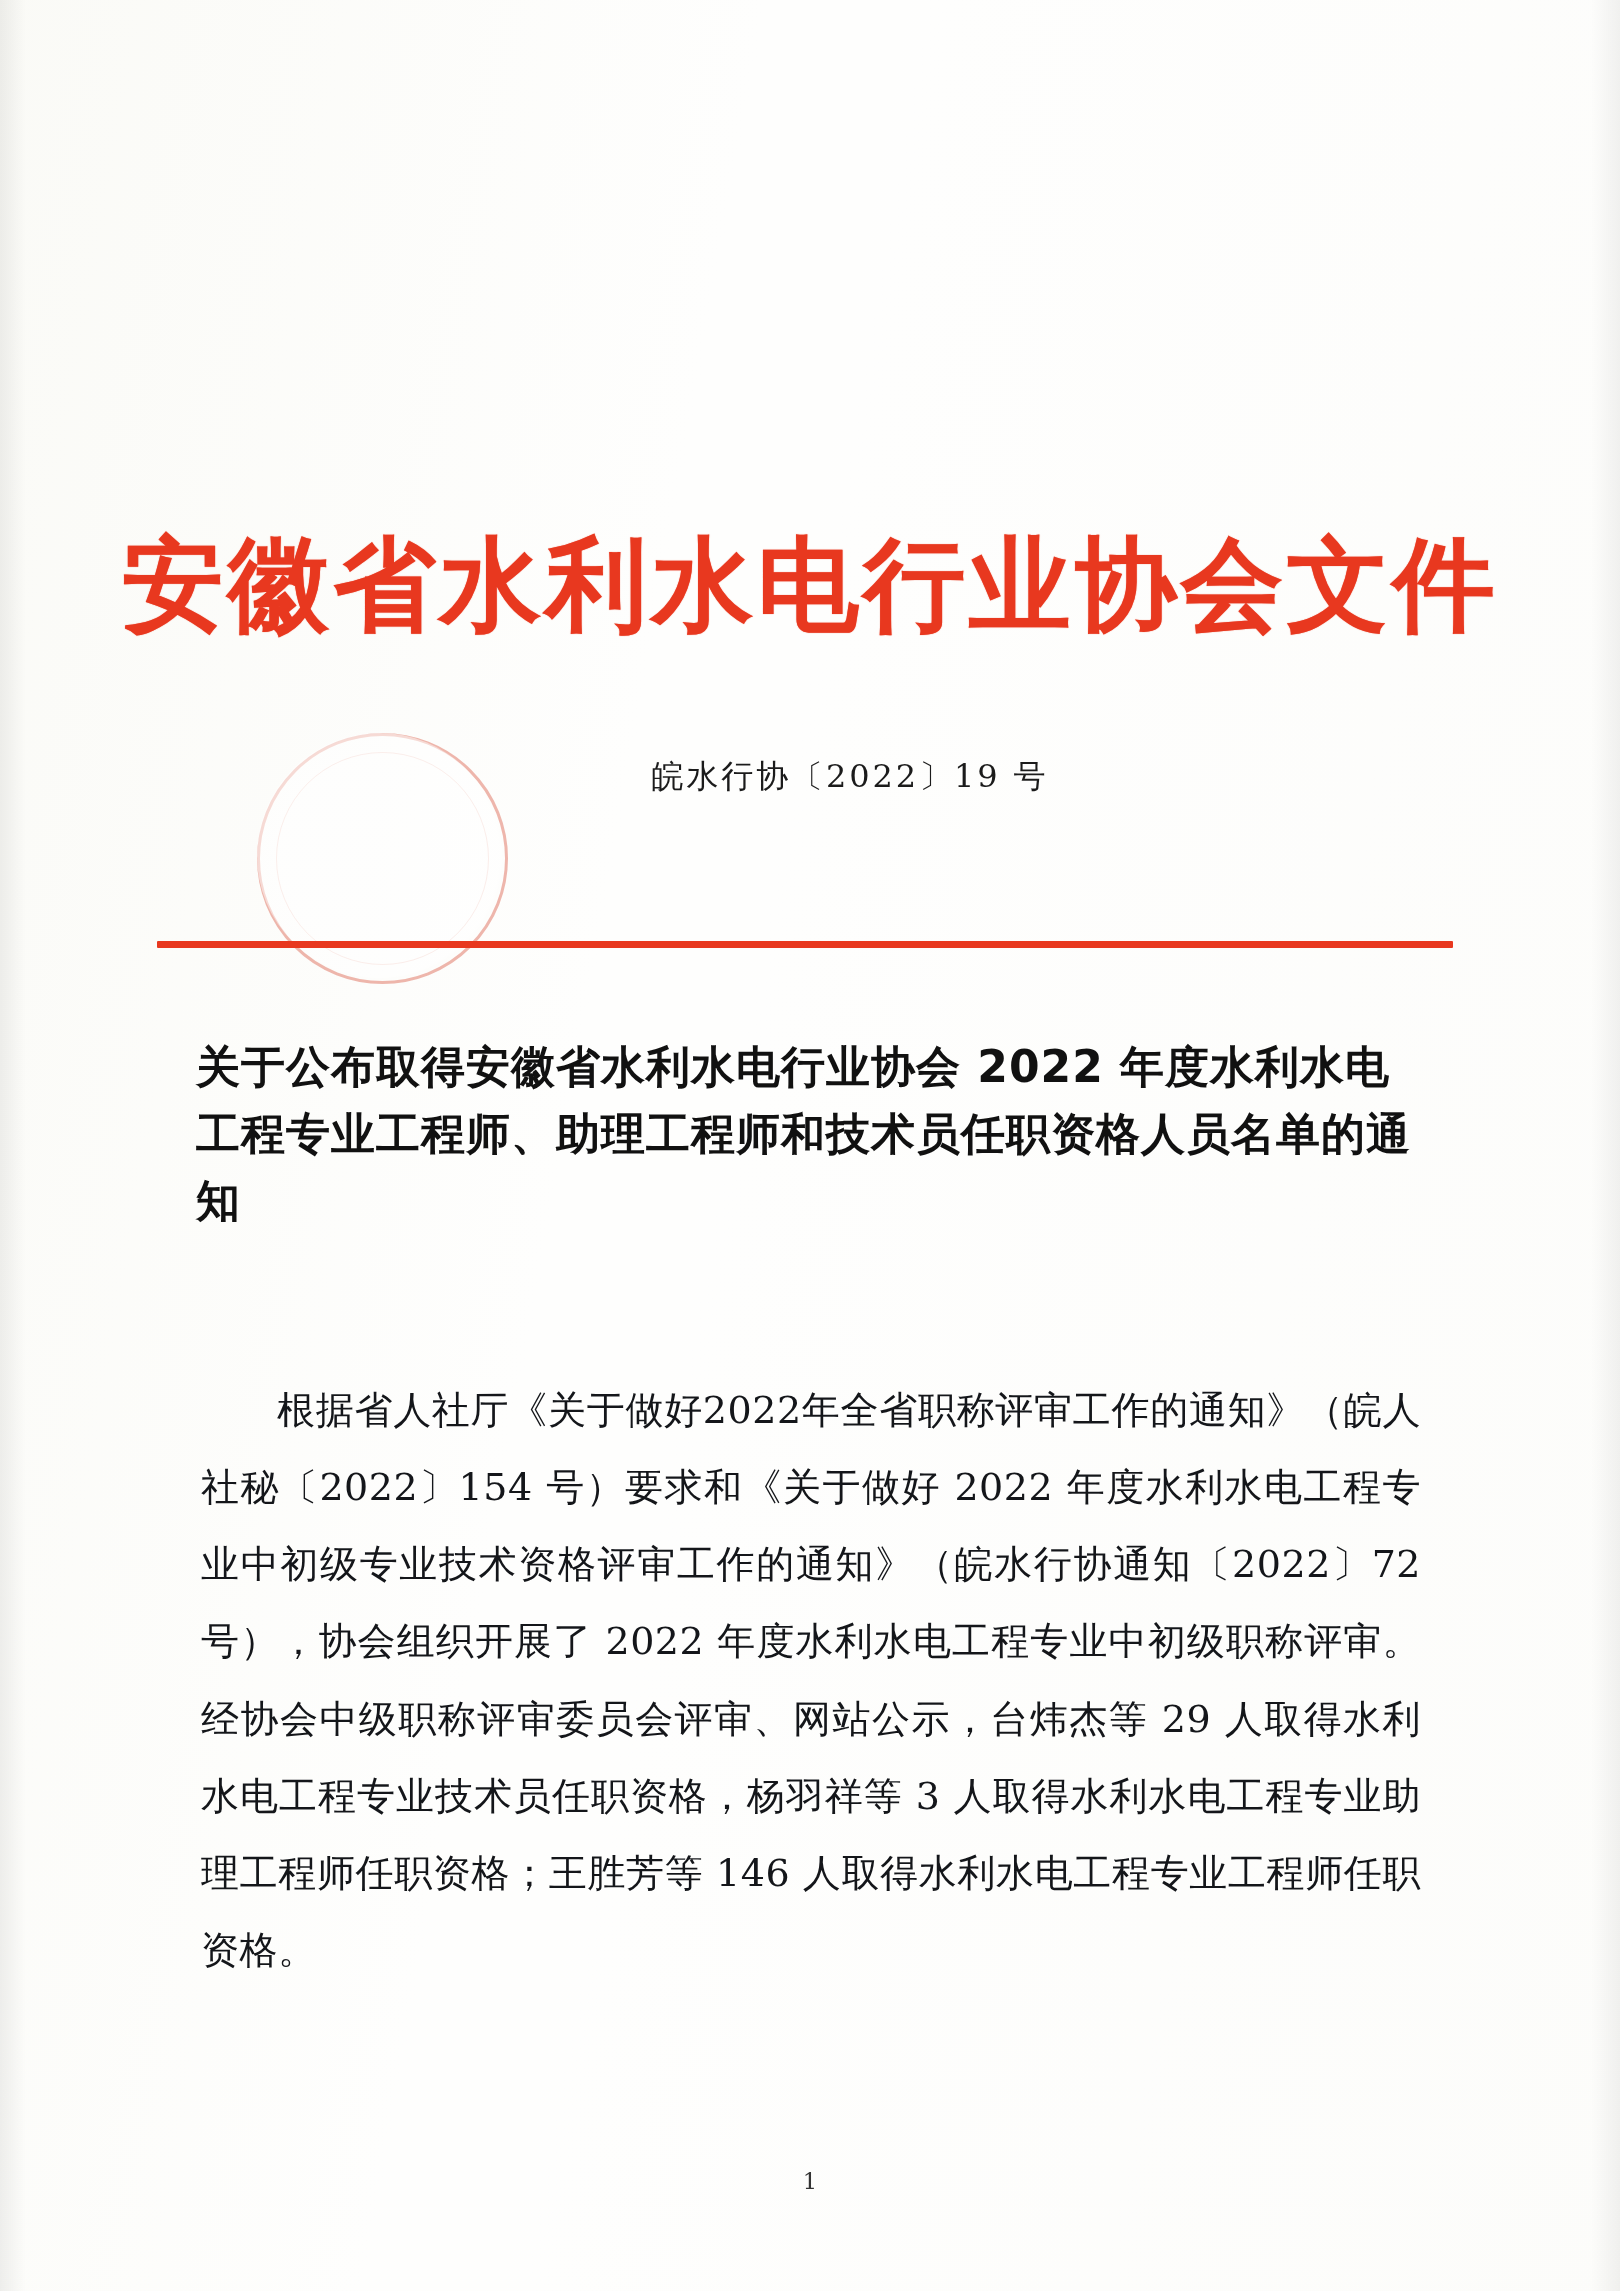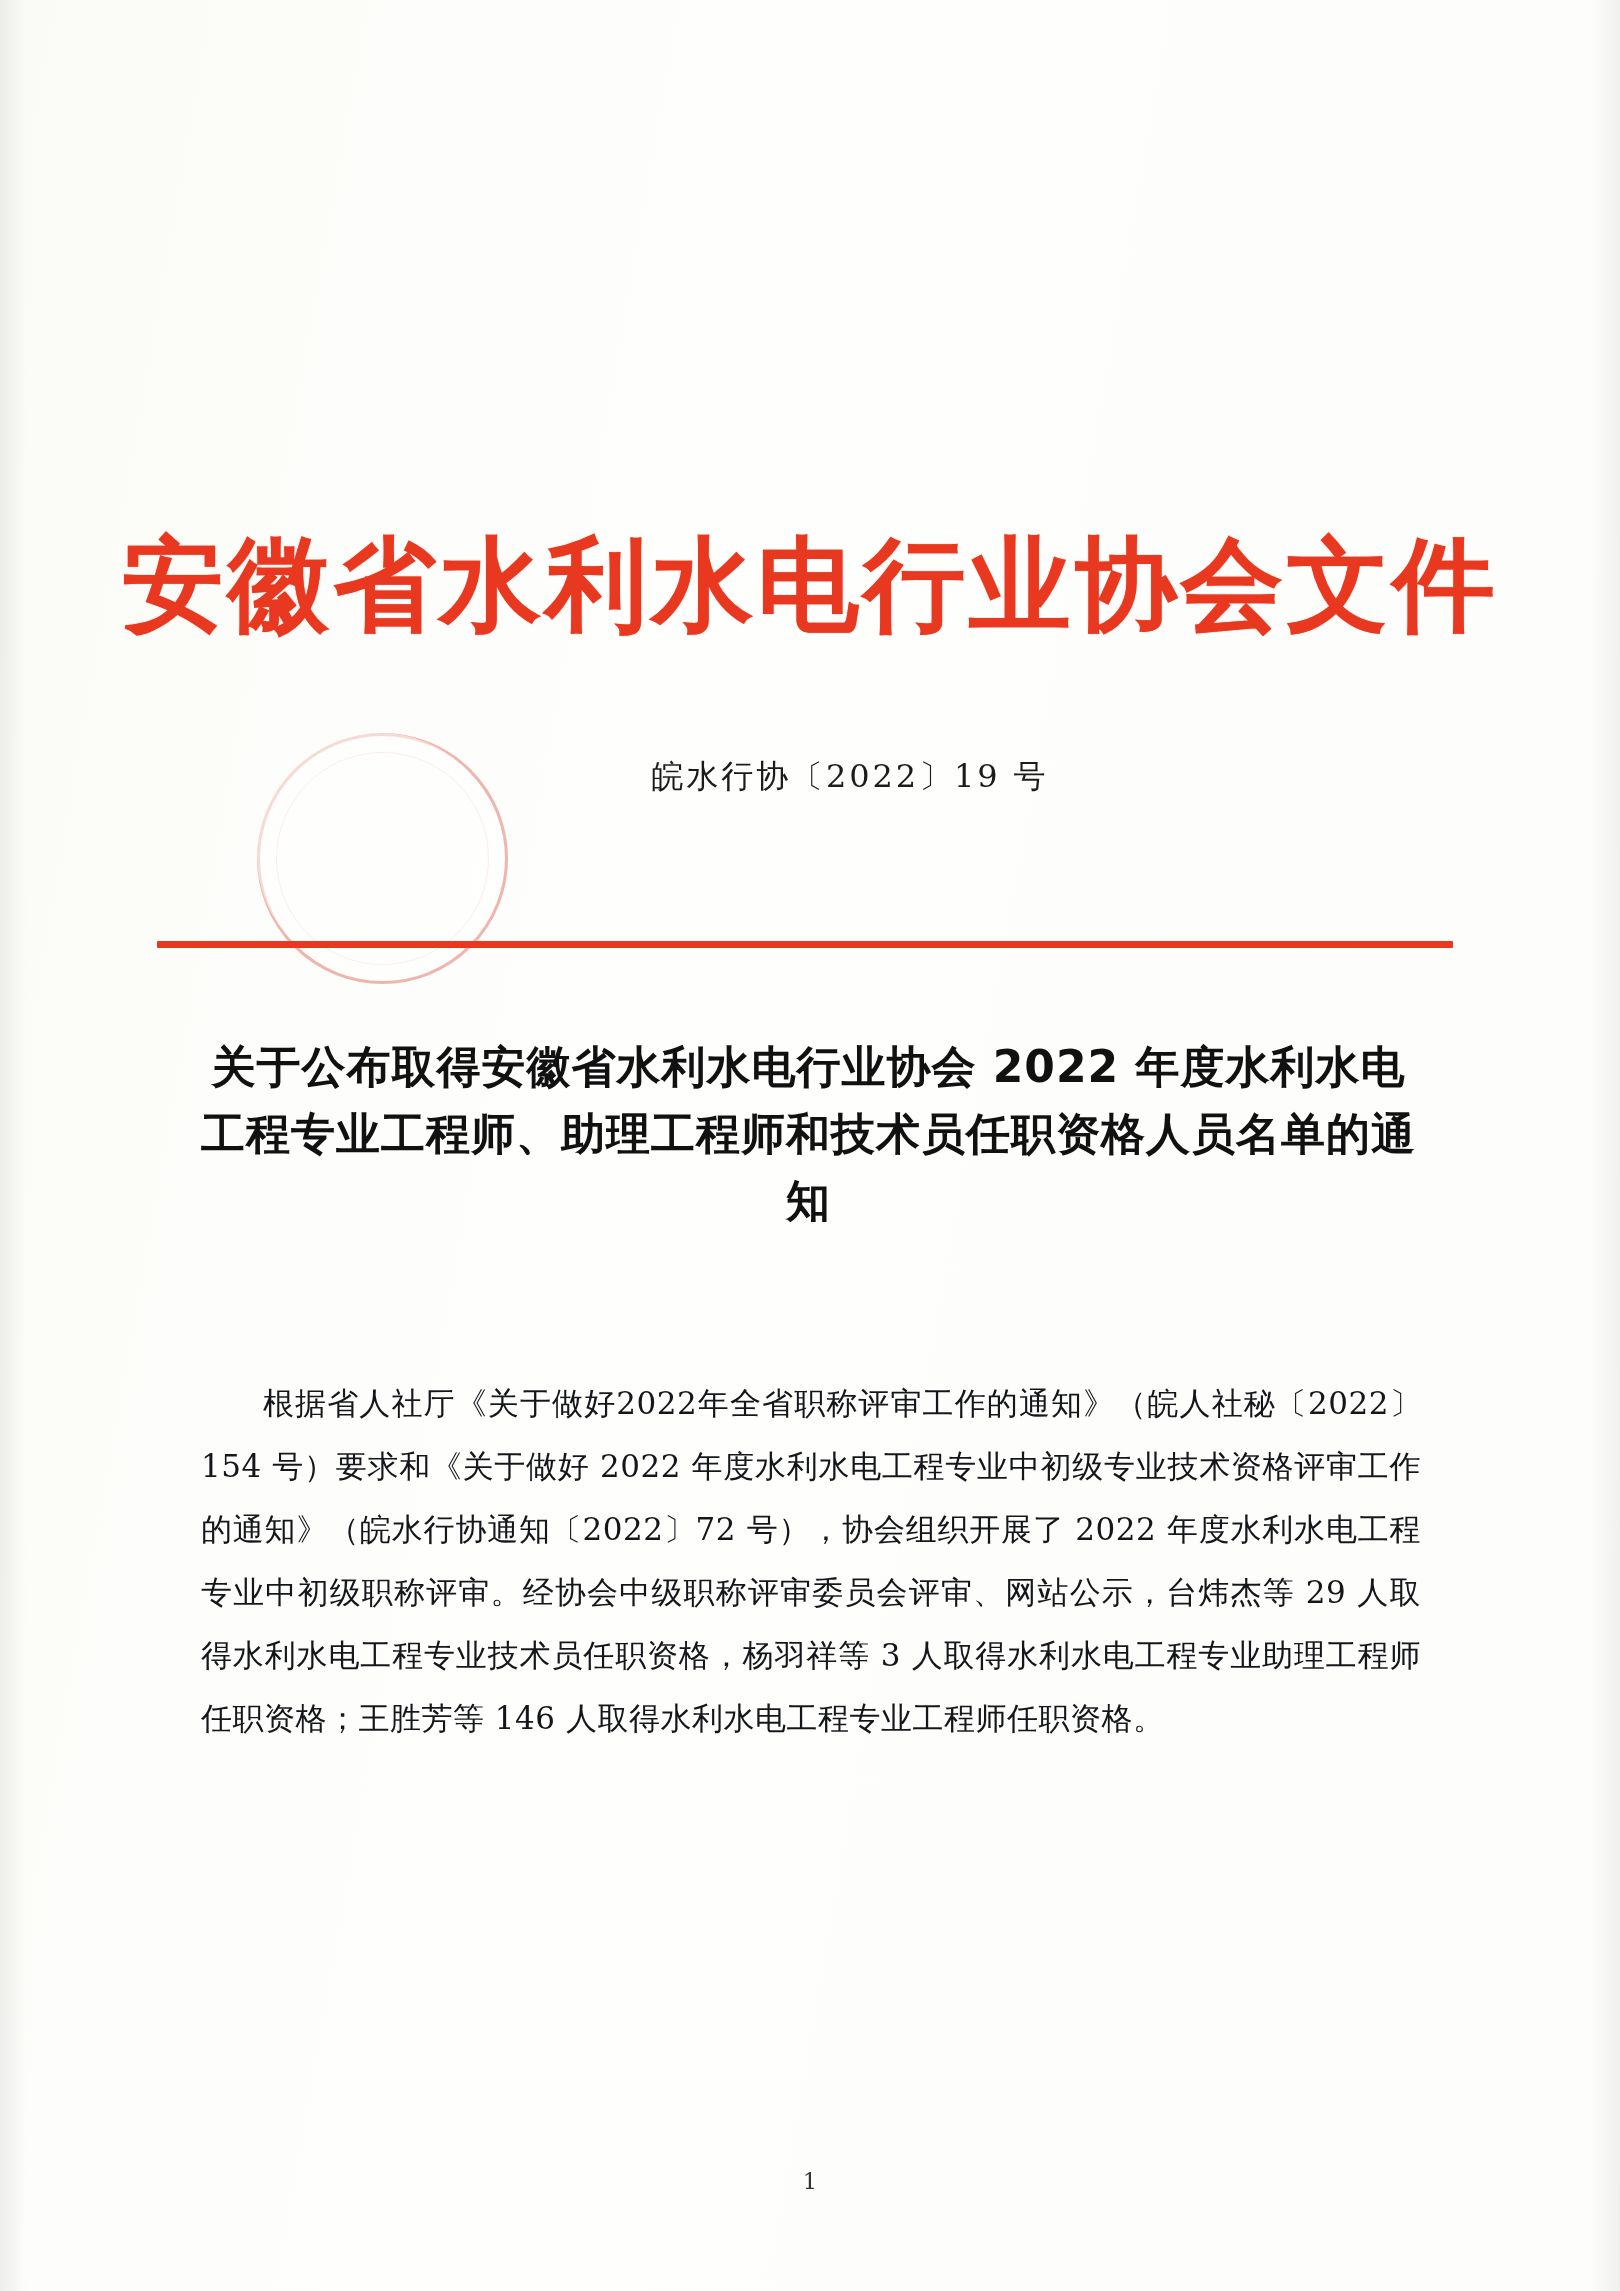--- a/index.html
+++ b/index.html
@@ -115,37 +115,37 @@
     border-radius: 50%;
     pointer-events: none;
   }
 
   
   .doc-title {
     position: absolute;
     top: 1034px;
     left: 196px;
     width: 1225px;
-    text-align: center;
+    text-align: left;
     font-family: "DejaVu Sans", "Liberation Sans", sans-serif;
     font-weight: 700;
     font-size: 44px;
     line-height: 1.52;
     color: #111111;
     letter-spacing: 1px;
   }
 
   
   .body-text {
     position: absolute;
     top: 1372px;
     left: 201px;
     width: 1220px;
     font-family: "DejaVu Serif", "Liberation Serif", serif;
-    font-size: 31px;
+    font-size: 38px;
     line-height: 2.03;
     color: #14161a;
     text-align: justify;
     text-justify: inter-ideograph;
     letter-spacing: 0.5px;
   }
   .body-text p {
     margin: 0;
     text-indent: 2em;
   }

